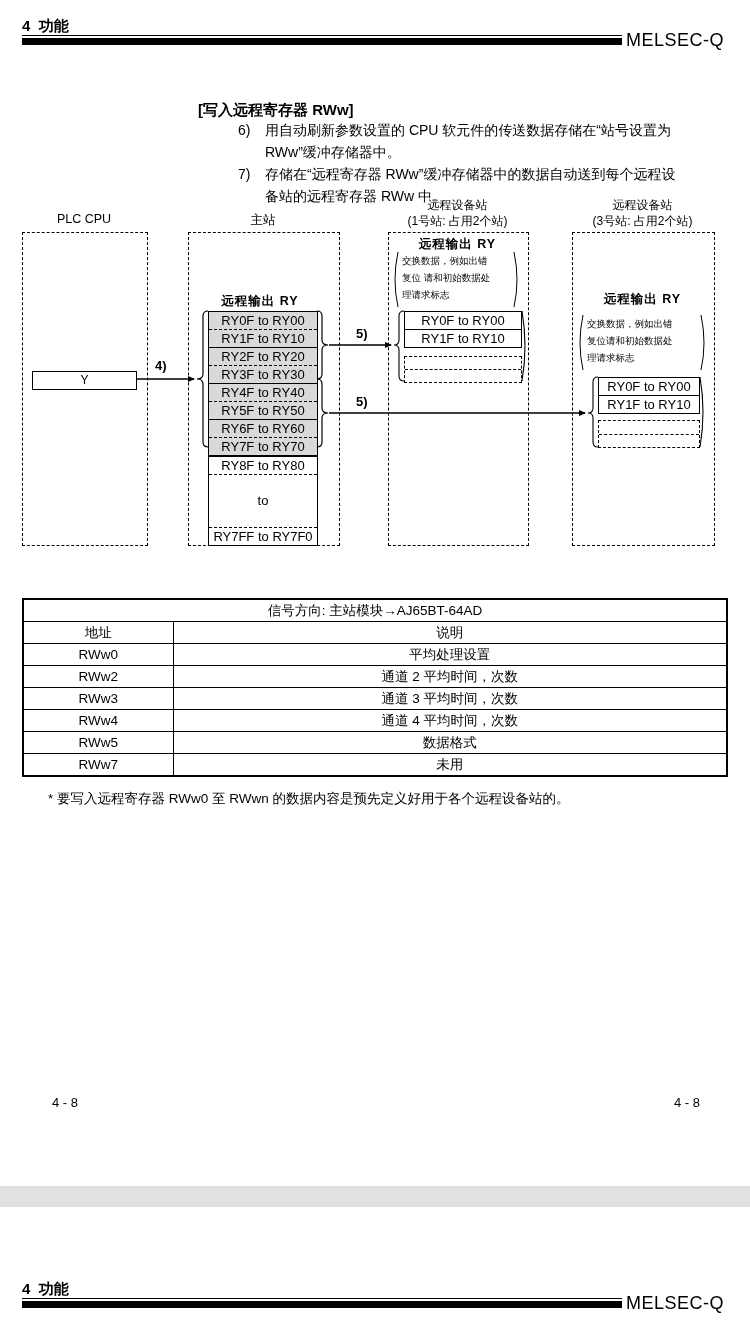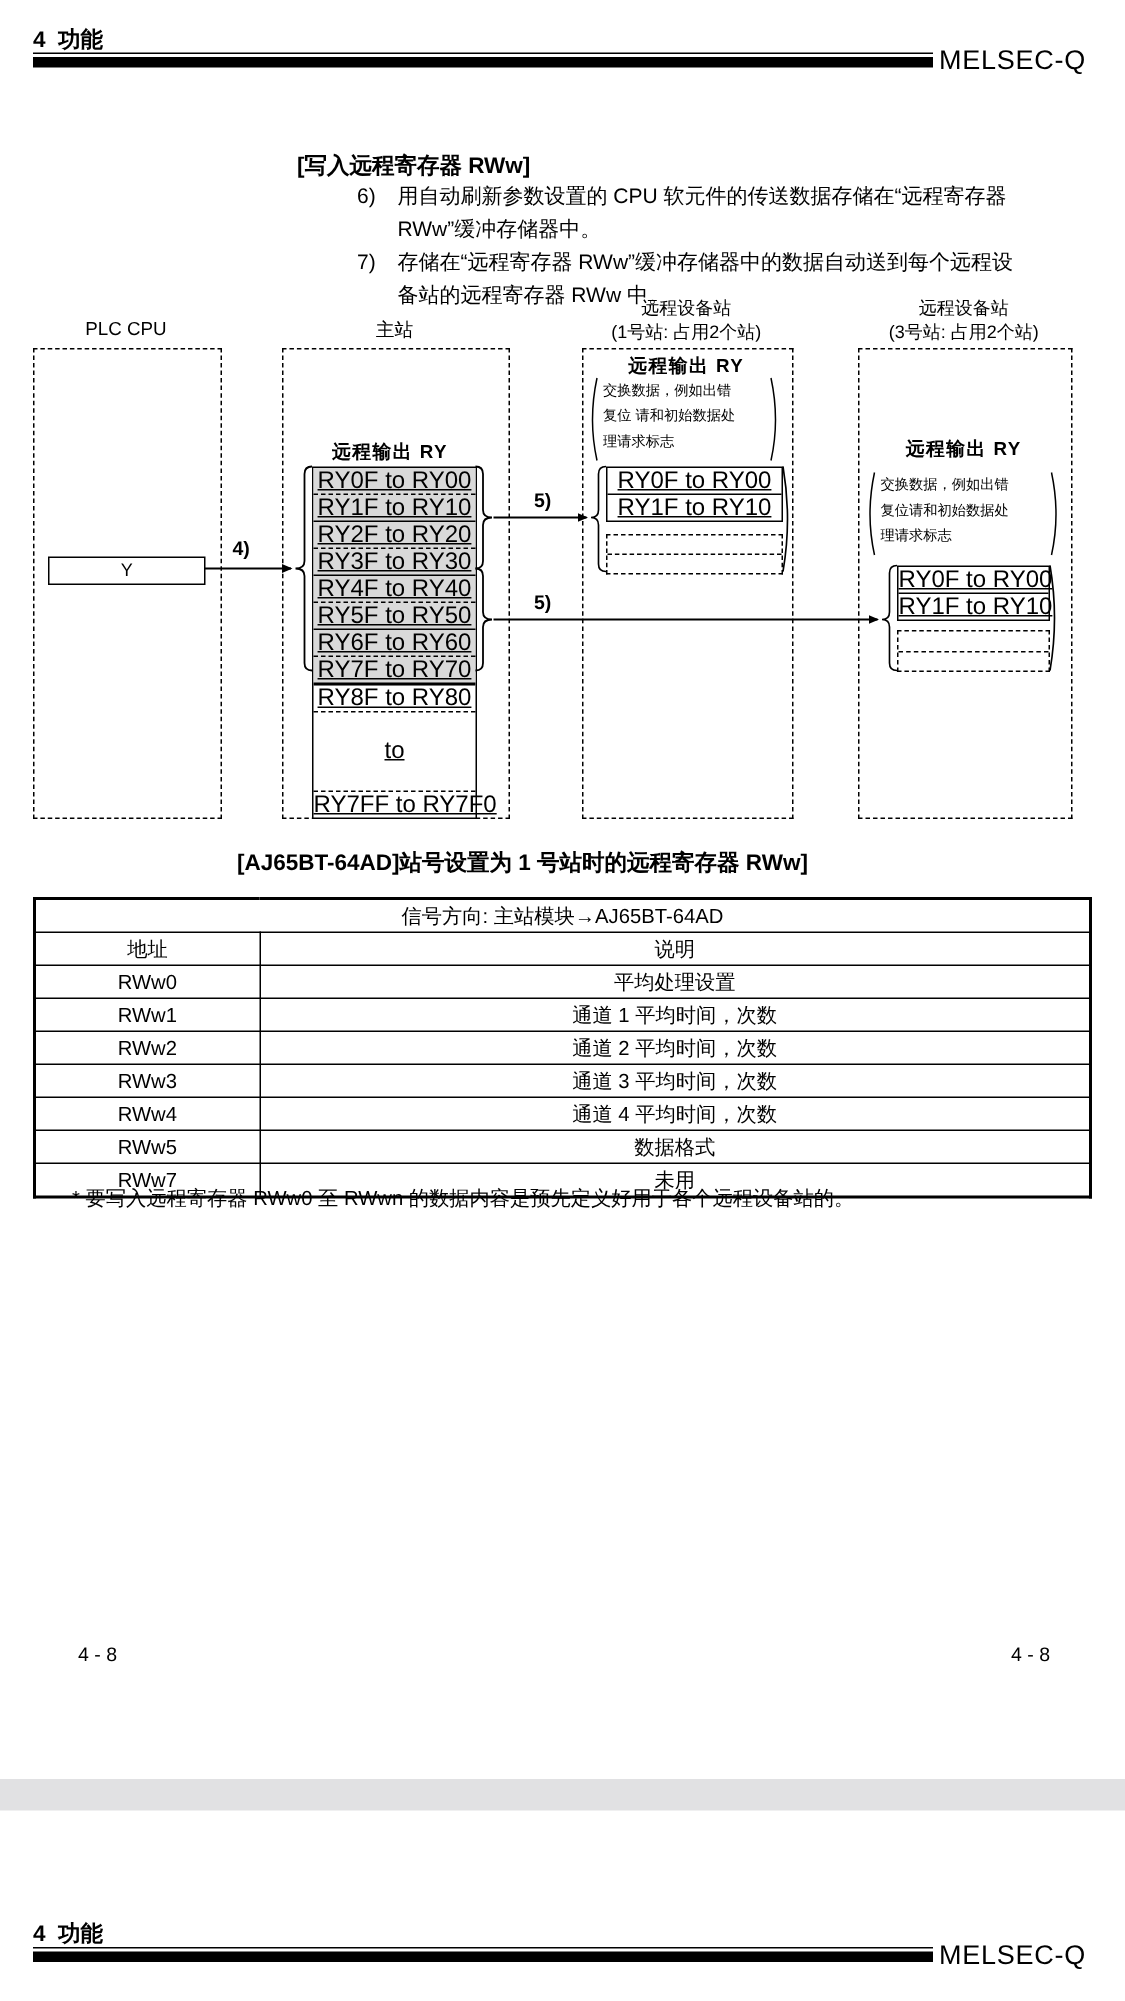--- a/index.html
+++ b/index.html
@@ -19,21 +19,21 @@
   .list .item{display:flex;}
   .list .num{width:27px;flex:none;}
   
   .dash-box{position:absolute;border:1px dashed #000;background:#fff;}
   .dlabel{position:absolute;font-size:12.5px;font-weight:normal;text-align:center;}
   .dlabel2{position:absolute;font-size:12px;text-align:center;}
   .rytitle{position:absolute;font-size:12.5px;font-weight:bold;text-align:center;letter-spacing:1px;}
   .ybox{position:absolute;border:1.5px solid #000;background:#fff;font-size:12px;
         text-align:center;line-height:17px;height:17px;}
   .stack{position:absolute;border:1.5px solid #000;background:#fff;}
-  .mrow{height:17px;line-height:17px;text-align:center;font-size:16px;white-space:nowrap;text-decoration:underline;}
+  .mrow{height:17px;line-height:17px;text-align:center;font-size:13px;white-space:nowrap;}
   .g{background:#d9d9d9;}
   .bd{border-bottom:1px dashed #000;}
   .bs{border-bottom:1.5px solid #000;}
   .bt{border-bottom:2px solid #000;}
   .torow{height:52px;line-height:52px;}
   .dashcells{position:absolute;border:1px dashed #000;background:#fff;}
   .dashmid{border-bottom:1px dashed #000;}
   .note{position:absolute;font-size:9.5px;line-height:17px;white-space:nowrap;}
   .alabel{position:absolute;font-size:13px;font-weight:bold;}
   .svglayer{position:absolute;left:0;top:0;pointer-events:none;}
@@ -55,21 +55,21 @@
   </div>
   <div class="thinrule" style="left:22px;top:35px;width:600px;"></div>
   <div class="thickrule" style="left:22px;top:38px;width:600px;"></div>
   <div class="brand" style="left:626px;top:30px;">MELSEC-Q</div>
 
   <div class="sec-title" style="left:198px;top:101px;">[写入远程寄存器 RWw]</div>
   <div class="list" style="left:238px;top:119px;width:490px;">
     <div class="item">
       <div class="num">6)</div>
       <div>
-        <div>用自动刷新参数设置的 CPU 软元件的传送数据存储在“远程寄存器</div>
+        <div>用自动刷新参数设置的 CPU 软元件的传送数据存储在“站号设置为</div>
         <div>RWw”缓冲存储器中。</div>
       </div>
     </div>
     <div class="item">
       <div class="num">7)</div>
       <div>
         <div>存储在“远程寄存器 RWw”缓冲存储器中的数据自动送到每个远程设</div>
         <div>备站的远程寄存器 RWw 中。</div>
       </div>
     </div>
@@ -163,44 +163,39 @@
     <path d="M583 315 Q577 343 583 370" fill="none" stroke="#000" stroke-width="1"></path>
     <path d="M701 315 Q707 343 701 370" fill="none" stroke="#000" stroke-width="1"></path>
 
     <line x1="136" y1="379" x2="194" y2="379" stroke="#000" stroke-width="1.4" marker-end="url(#arr)"></line>
 
     <line x1="329" y1="345" x2="391" y2="345" stroke="#000" stroke-width="1.4" marker-end="url(#arr)"></line>
 
     <line x1="329" y1="413" x2="585" y2="413" stroke="#000" stroke-width="1.4" marker-end="url(#arr)"></line>
   </svg>
 
-  <div class="tbl-title" style="left:158px;top:566px;">[AJ65BT-64AD]站号设置为 1 号站时的远程寄存器 RWw]</div>
 
   <table class="rw" style="left:22px;top:598px;width:706px;">
     <colgroup>
         <col style="width:150px;">
         <col>
       </colgroup>
     <tbody>
         <tr>
       <td colspan="2">信号方向: 主站模块→AJ65BT-64AD</td>
     </tr>
     <tr>
       <td>地址</td>
       <td>说明</td>
     </tr>
     <tr>
           <td>RWw0</td>
           <td>平均处理设置</td>
         </tr>
     <tr>
-          <td>RWw1</td>
-          <td>通道 1 平均时间，次数</td>
-        </tr>
-    <tr>
           <td>RWw2</td>
           <td>通道 2 平均时间，次数</td>
         </tr>
     <tr>
           <td>RWw3</td>
           <td>通道 3 平均时间，次数</td>
         </tr>
     <tr>
           <td>RWw4</td>
           <td>通道 4 平均时间，次数</td>

